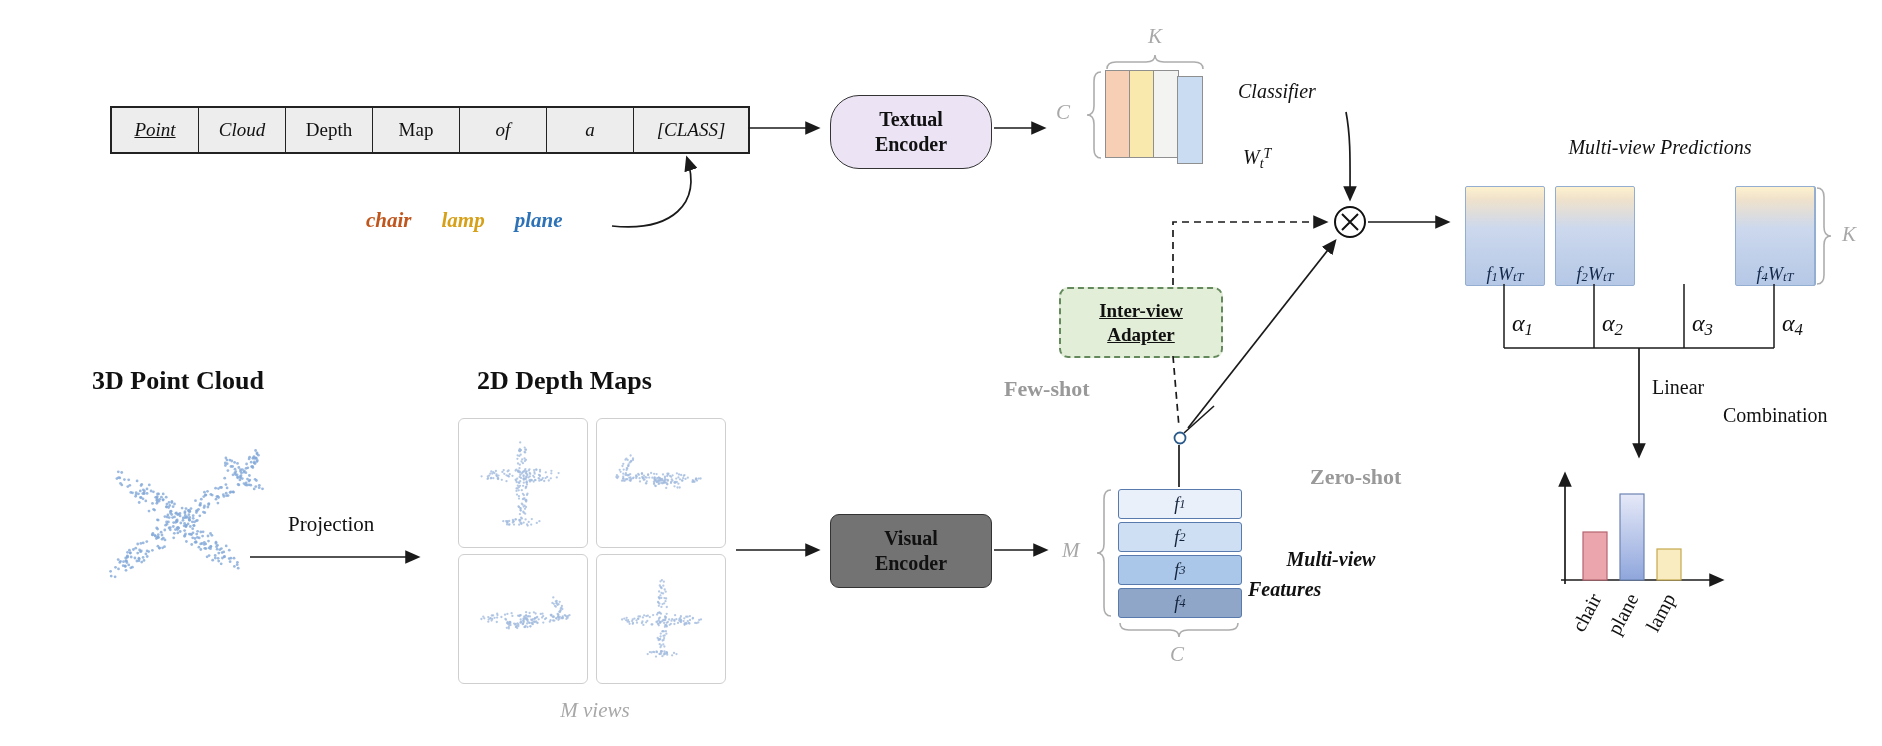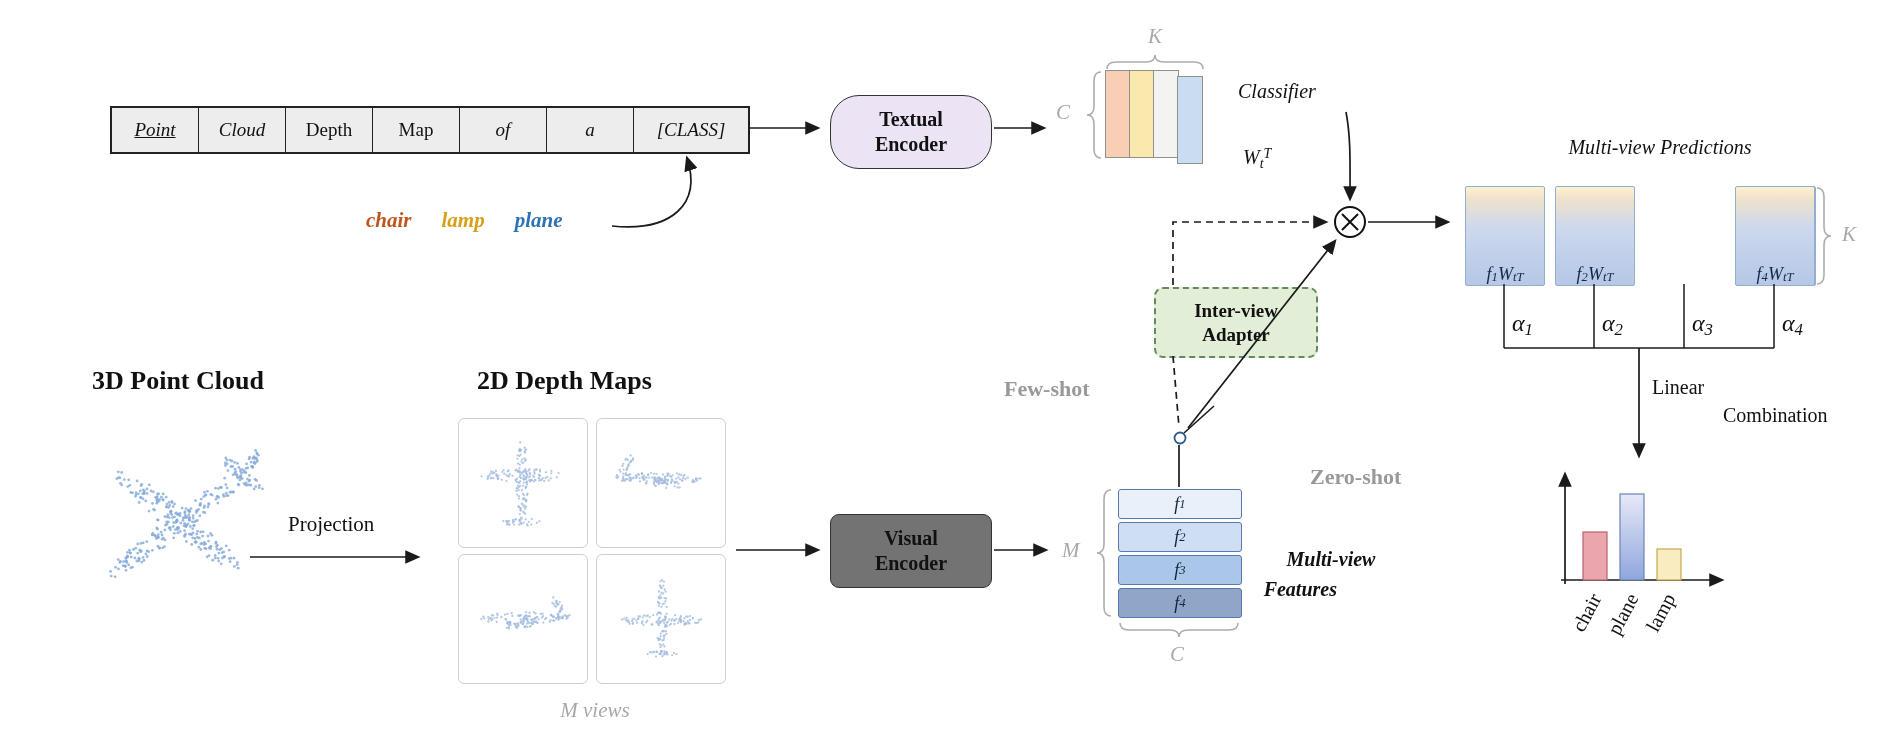--- a/index.html
+++ b/index.html
@@ -101,33 +101,33 @@
   <div class="abs alpha" style="left:1602px;top:310px;">α<sub>2</sub></div>
   <div class="abs alpha" style="left:1692px;top:310px;">α<sub>3</sub></div>
   <div class="abs alpha" style="left:1782px;top:310px;">α<sub>4</sub></div>
 
   <div class="abs plain-label" style="left:1652px;top:376px;font-size:20px;">Linear</div>
   <div class="abs plain-label" style="left:1723px;top:404px;font-size:20px;">Combination</div>
 
   <div class="abs mode-label" style="left:1004px;top:376px;">Few-shot</div>
   <div class="abs mode-label" style="left:1310px;top:464px;">Zero-shot</div>
 
-  <div class="abs adapter-box" style="left:1154px;top:287px;width:160px;height:67px;">
+  <div class="abs adapter-box" style="left:1059px;top:287px;width:160px;height:67px;text-decoration:underline;">
     <div>Inter-view</div>
     <div>Adapter</div>
   </div>
 
   <div class="abs feat-bar" style="left: 1118px; top: 489px; background: rgb(233, 240, 250);">f<sub>1</sub></div>
   <div class="abs feat-bar" style="left: 1118px; top: 522px; background: rgb(207, 223, 243);">f<sub>2</sub></div>
   <div class="abs feat-bar" style="left: 1118px; top: 555px; background: rgb(170, 198, 232);">f<sub>3</sub></div>
   <div class="abs feat-bar" style="left: 1118px; top: 588px; background: rgb(143, 166, 201);">f<sub>4</sub></div>
   <div class="abs gray-dim" style="left:1062px;top:538px;">M</div>
   <div class="abs gray-dim" style="left:1170px;top:642px;">C</div>
   <div class="abs italic-label" style="left:1256px;top:548px;width:150px;text-align:center;font-weight:600;">Multi-view</div>
-  <div class="abs italic-label" style="left:1187px;top:578px;width:150px;text-align:right;font-weight:600;">Features</div>
+  <div class="abs italic-label" style="left:1248px;top:578px;width:150px;text-align:left;font-weight:600;">Features</div>
 
   <div class="abs heading" style="left:92px;top:366px;">3D Point Cloud</div>
   <div class="abs heading" style="left:477px;top:366px;">2D Depth Maps</div>
   <div class="abs plain-label" style="left:288px;top:512px;">Projection</div>
 
   <div class="abs depth-box" style="left:458px;top:418px;"></div>
   <div class="abs depth-box" style="left:596px;top:418px;"></div>
   <div class="abs depth-box" style="left:458px;top:554px;"></div>
   <div class="abs depth-box" style="left:596px;top:554px;"></div>
   <div class="abs gray-dim" style="left:540px;top:698px;width:110px;text-align:center;">M views</div>

